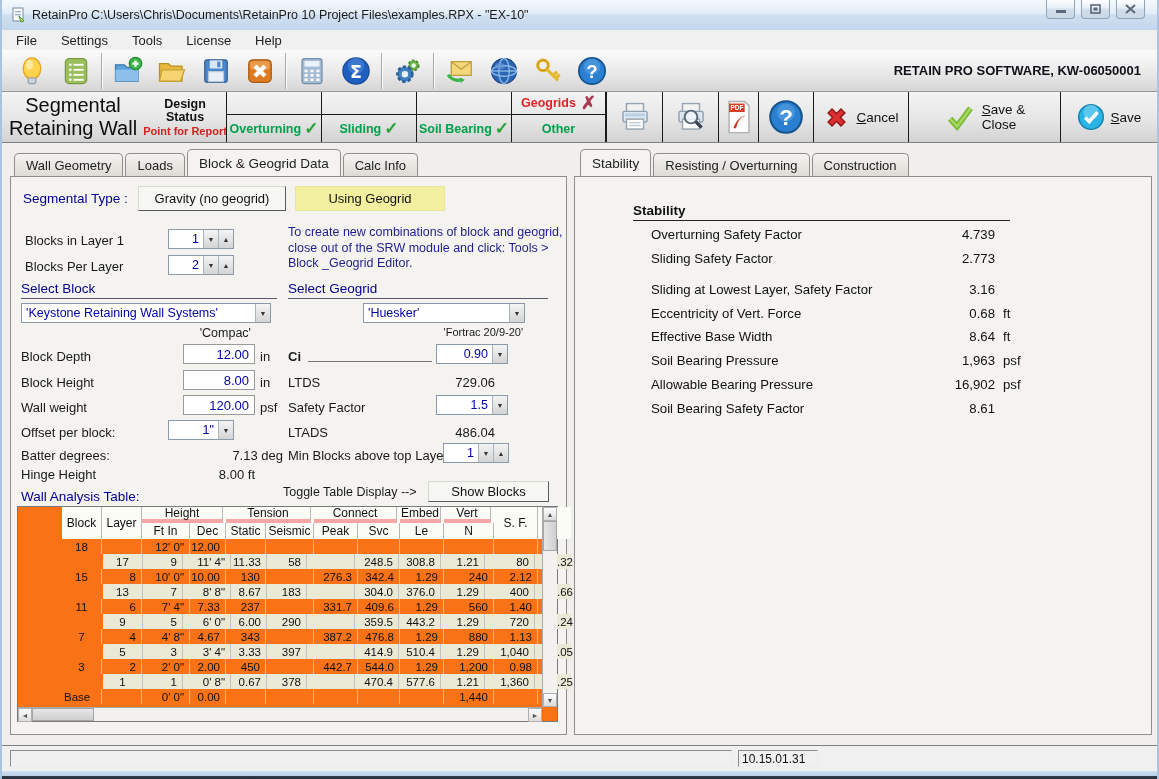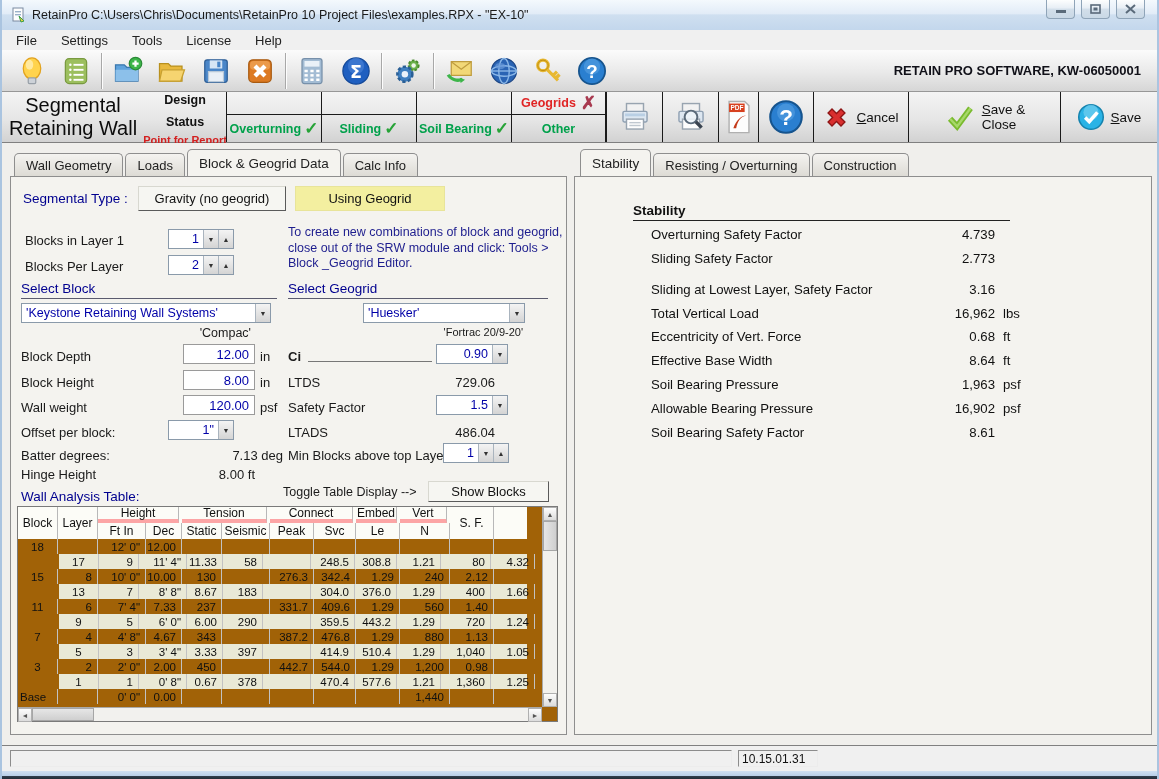--- a/index.html
+++ b/index.html
@@ -17,21 +17,21 @@
   
   .toolbar{position:absolute;left:0;top:50px;right:0;height:42px;background:linear-gradient(#fbfbfb,#e9e9e9 55%,#d6d6d6);border-bottom:1px solid #979797;display:flex;align-items:center;padding-left:8px;box-sizing:border-box;}
   .tb-btn{width:44px;height:38px;display:flex;align-items:center;justify-content:center;}
   .tb-btn svg{width:30px;height:30px;}
   .tb-sep{width:1px;height:36px;background:#a8a8a8;border-right:1px solid #fdfdfd;margin:0 3px;}
   .brand{margin-left:auto;margin-right:16px;font-size:13px;font-weight:bold;color:#101018;white-space:nowrap;}
   
   .cmdbar{position:absolute;left:0;top:92px;right:0;height:51px;background:linear-gradient(#f4f4f4,#e6e6e6 55%,#d2d2d2);border-bottom:1px solid #808080;display:flex;box-sizing:border-box;}
   .cmd-title{width:142px;display:flex;flex-direction:column;align-items:center;justify-content:center;line-height:23px;font-size:20px;color:#0c0c0c;}
   .ds-block{width:82px;display:flex;flex-direction:column;align-items:center;justify-content:center;text-align:center;}
-  .ds-main{font-size:12.5px;font-weight:bold;color:#111;line-height:22px;width:60px;}
+  .ds-main{font-size:12.5px;font-weight:bold;color:#111;line-height:13px;width:60px;}
   .ds-sub{font-size:11px;font-weight:bold;color:#d32020;white-space:nowrap;margin-top:1px;}
   .st-grid{display:flex;}
   .st-col{width:95px;border-left:1px solid #1a1a1a;display:flex;flex-direction:column;box-sizing:border-box;}
   .st-col:last-child{border-right:1px solid #1a1a1a;}
   .st-top{height:23px;border-bottom:1px solid #1a1a1a;display:flex;align-items:center;justify-content:center;gap:5px;box-sizing:border-box;}
   .st-bottom{flex:1;display:flex;align-items:center;justify-content:center;gap:3px;}
   .st-label{font-size:12.5px;font-weight:bold;color:#00a14b;}
   .st-check{font-size:17px;font-weight:bold;color:#27a337;line-height:10px;}
   .st-toplabel{font-size:12.5px;font-weight:bold;color:#e02424;}
   .st-cross{font-size:18px;font-weight:bold;color:#a83a50;line-height:10px;}
@@ -52,21 +52,21 @@
   .secline{position:absolute;border-bottom:1px solid #5a5a6e;}
   .inputbox{position:absolute;height:20px;background:#fff;border:1px solid #9a9a9a;box-sizing:border-box;display:flex;align-items:center;}
   .inputbox .iv{flex:1;text-align:right;padding-right:5px;font-size:13px;color:#0000a8;}
   .combo{position:absolute;height:20px;background:#fff;border:1px solid #8a9aaa;box-sizing:border-box;display:flex;align-items:stretch;}
   .combo .cv{flex:1;font-size:12.5px;color:#0000a8;display:flex;align-items:center;padding:0 4px;overflow:hidden;white-space:nowrap;}
   .combo .cv.right{justify-content:flex-end;}
   .dd-btn,.sp-btn{width:14px;background:linear-gradient(#f4f4f4,#d4d4d4);border-left:1px solid #aab4be;display:flex;align-items:center;justify-content:center;font-size:7px;color:#333;}
   .btn-flat{position:absolute;background:#f6f6f2;border:1px solid;border-color:#d8d8d0 #5a5a5a #5a5a5a #d8d8d0;font-size:13px;color:#111;display:flex;align-items:center;justify-content:center;box-sizing:border-box;}
   .btn-yellow{position:absolute;background:#f3efa0;font-size:13px;color:#111;display:flex;align-items:center;justify-content:center;box-sizing:border-box;border:1px solid #e8e49a;}
   
-  .wat{position:absolute;left:6px;top:329px;width:541px;height:216px;border:1px solid #7a7a7a;background:#a16207;box-sizing:border-box;--cols:40px 40px 48px 36px 40px 48px 44px 42px 44px 50px 44px 1fr;}
+  .wat{position:absolute;left:6px;top:329px;width:541px;height:216px;border:1px solid #7a7a7a;background:#f97316;box-sizing:border-box;padding-left:44px;--cols:40px 40px 48px 36px 40px 48px 44px 42px 44px 50px 44px 1fr;}
   .wat-h{display:grid;grid-template-columns:var(--cols);grid-template-rows:16px 16px;width:509px;background:#fcfcf7;font-size:12px;color:#111;}
   .wh{display:flex;align-items:center;justify-content:center;border-right:1px solid #b8b8b8;box-sizing:border-box;}
   .wh.grp{border-bottom:4px solid #fca5a5;margin:0 3px 0 0;}
   .wat-body{width:509px;}
   .wat-r{display:grid;grid-template-columns:var(--cols);height:15px;font-size:11.5px;color:#111;}
   .wat-r.alt{background:#e9e9d6;margin-left:41px;}
   .wc{border-right:1px solid #c2c2c2;box-sizing:border-box;display:flex;align-items:center;justify-content:flex-end;padding-right:5px;white-space:nowrap;overflow:hidden;}
   .wc.center{justify-content:center;padding-right:0;}
   .wc.left{justify-content:flex-start;padding-left:2px;}
   .wc.fill{border-right:none;}
@@ -670,25 +670,20 @@
             <span class="stab-label">Sliding Safety Factor</span>
             <span class="stab-value">2.773</span>
             <span class="stab-unit"></span>
           </div>
           <div class="stab-row">
             <span class="stab-label">Sliding at Lowest Layer, Safety Factor</span>
             <span class="stab-value">3.16</span>
             <span class="stab-unit"></span>
           </div>
           <div class="stab-row">
-            <span class="stab-label">Total Vertical Load</span>
-            <span class="stab-value">16,962</span>
-            <span class="stab-unit">lbs</span>
-          </div>
-          <div class="stab-row">
             <span class="stab-label">Eccentricity of Vert. Force</span>
             <span class="stab-value">0.68</span>
             <span class="stab-unit">ft</span>
           </div>
           <div class="stab-row">
             <span class="stab-label">Effective Base Width</span>
             <span class="stab-value">8.64</span>
             <span class="stab-unit">ft</span>
           </div>
           <div class="stab-row">

